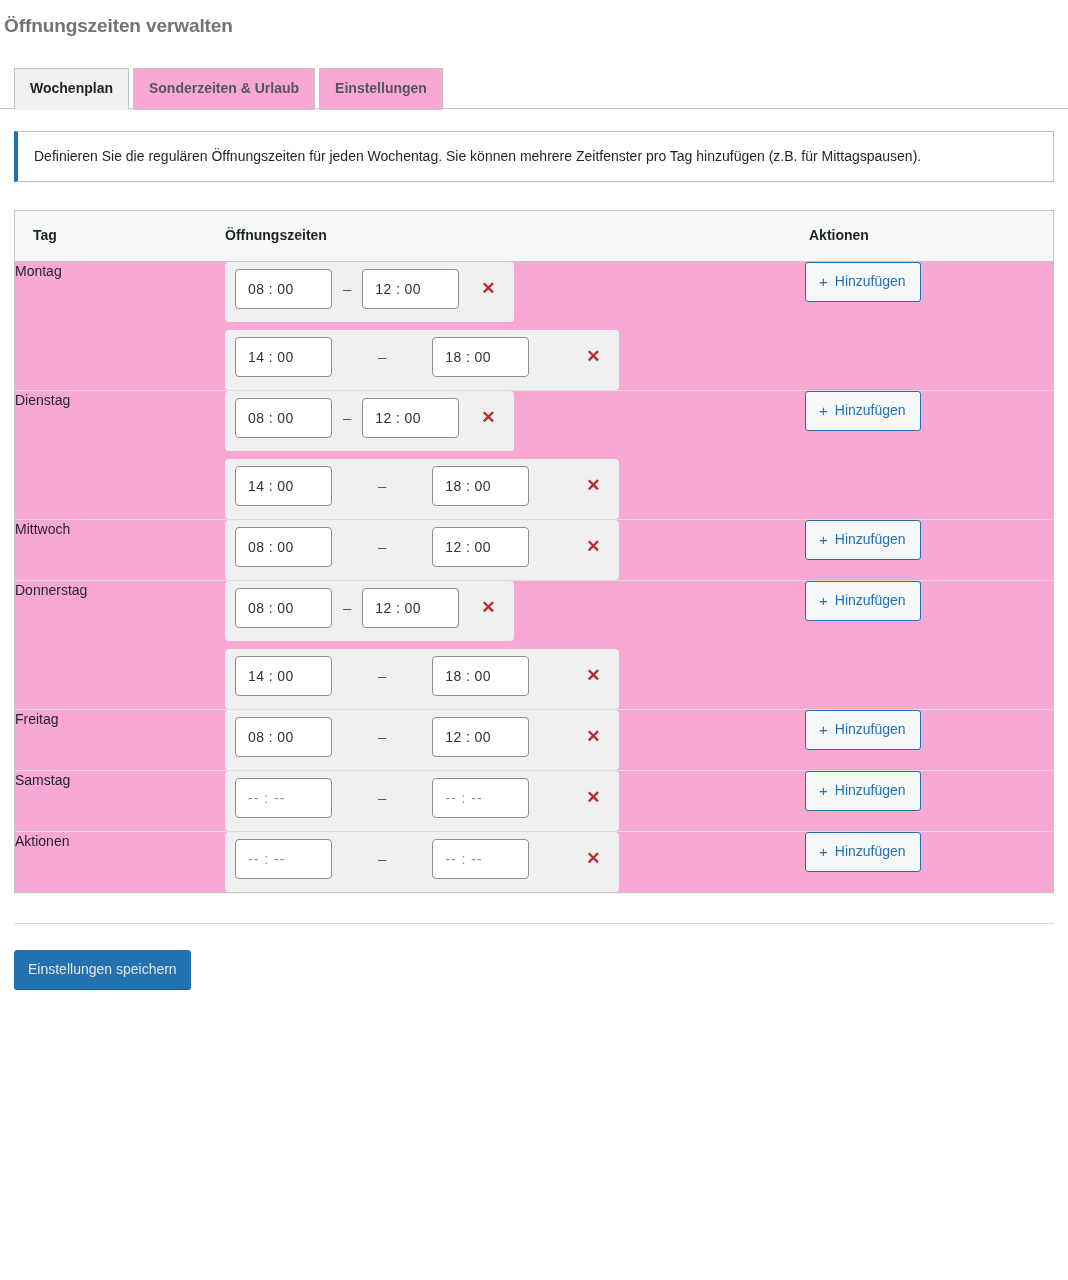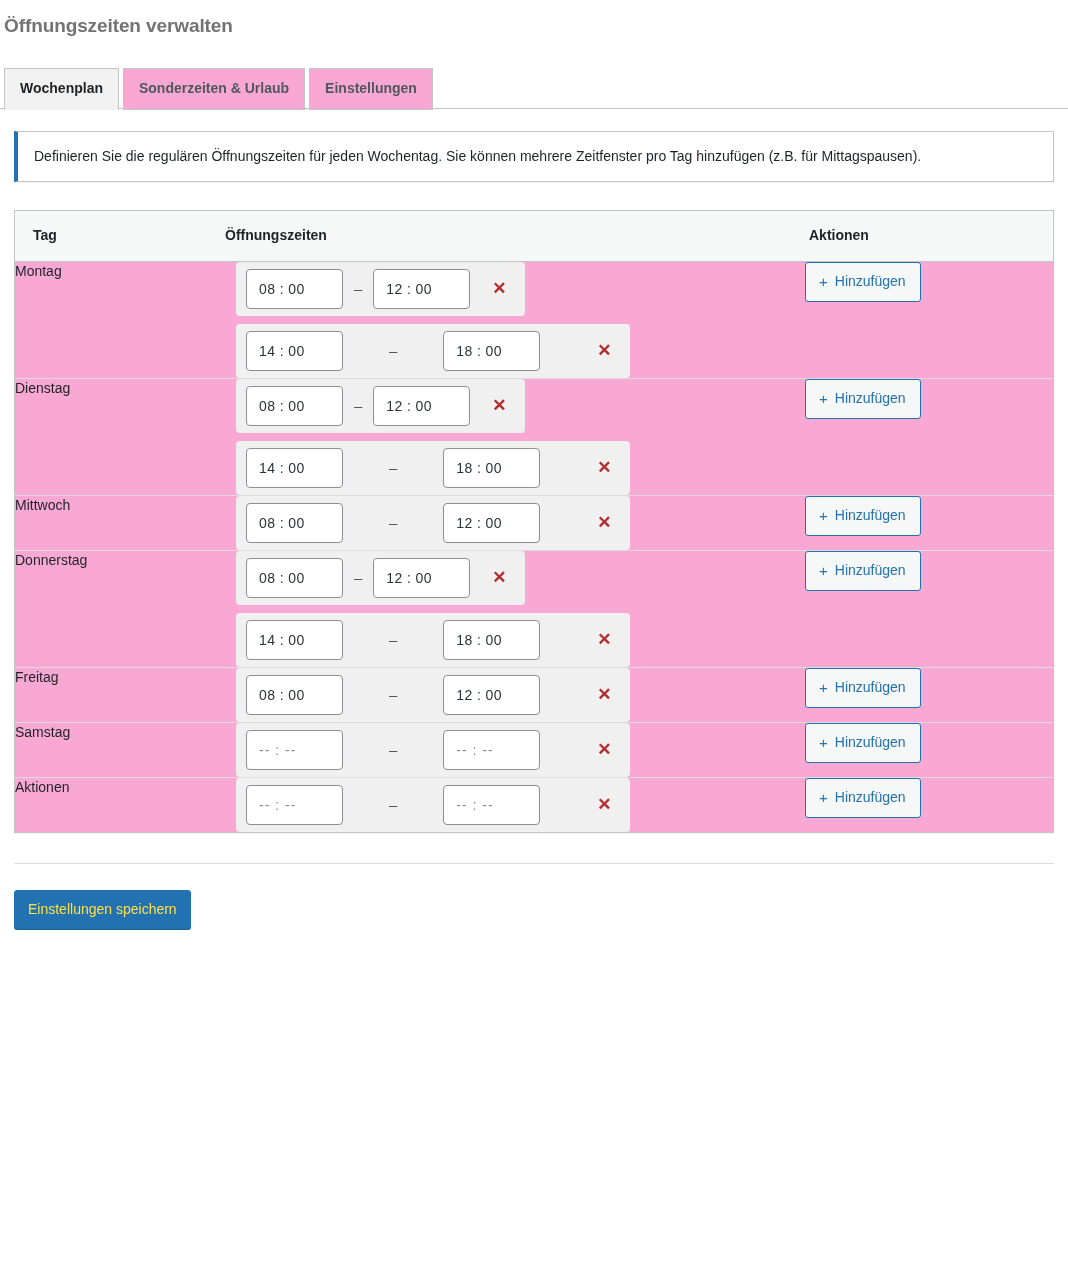--- a/index.html
+++ b/index.html
@@ -37,21 +37,21 @@
     border-bottom: 1px solid #c3c4c7;
     position: relative;
     height: 40px;
   }
   .tabs {
     display: flex;
     align-items: flex-end;
     gap: 4px;
     position: absolute;
     bottom: -1px;
-    left: 4px;
+    left: 14px;
   }
   .tab {
     border: 1px solid #c3c4c7;
     border-bottom: 1px solid #c3c4c7;
     background: #f9a8d4;
     color: #50575e;
     font-size: 14px;
     font-weight: bold;
     padding: 9px 15px 10px 15px;
     line-height: 1.45;
@@ -127,23 +127,22 @@
   td.acts-cell {
     padding: 18px 0 18px 4px;
   }
 
   
   .slot {
     display: inline-flex;
     align-items: center;
     background: #f0f0f1;
     border-radius: 4px;
-    padding: 7px 12px 7px 10px;
+    padding: 7px 12px 13px 10px;
     margin-bottom: 8px;
-    margin-left: 11px;
   }
   .slot:last-child { margin-bottom: 0; gap: 35px; }
 
   .time-input {
     width: 97px;
     height: 40px;
     border: 1px solid #8c8f94;
     border-radius: 4px;
     background: #fff;
     font-family: "Liberation Sans", sans-serif;
@@ -200,21 +199,21 @@
   hr.sep {
     border: none;
     border-top: 1px solid #dcdcde;
     margin: 30px 14px 0 14px;
   }
   .save-wrap { padding: 26px 0 0 14px; }
   .save-btn {
     background: #2271b1;
     border: 1px solid #2271b1;
     border-radius: 3px;
-    color: #fde047;
+    color: #e5e5e5;
     font-family: "Liberation Sans", sans-serif;
     font-size: 14px;
     line-height: 1;
     padding: 11px 13px 12px 13px;
     cursor: pointer;
     box-shadow: 0 1px 0 #1b5e91;
   }
 </style>
 </head>
 <body>

